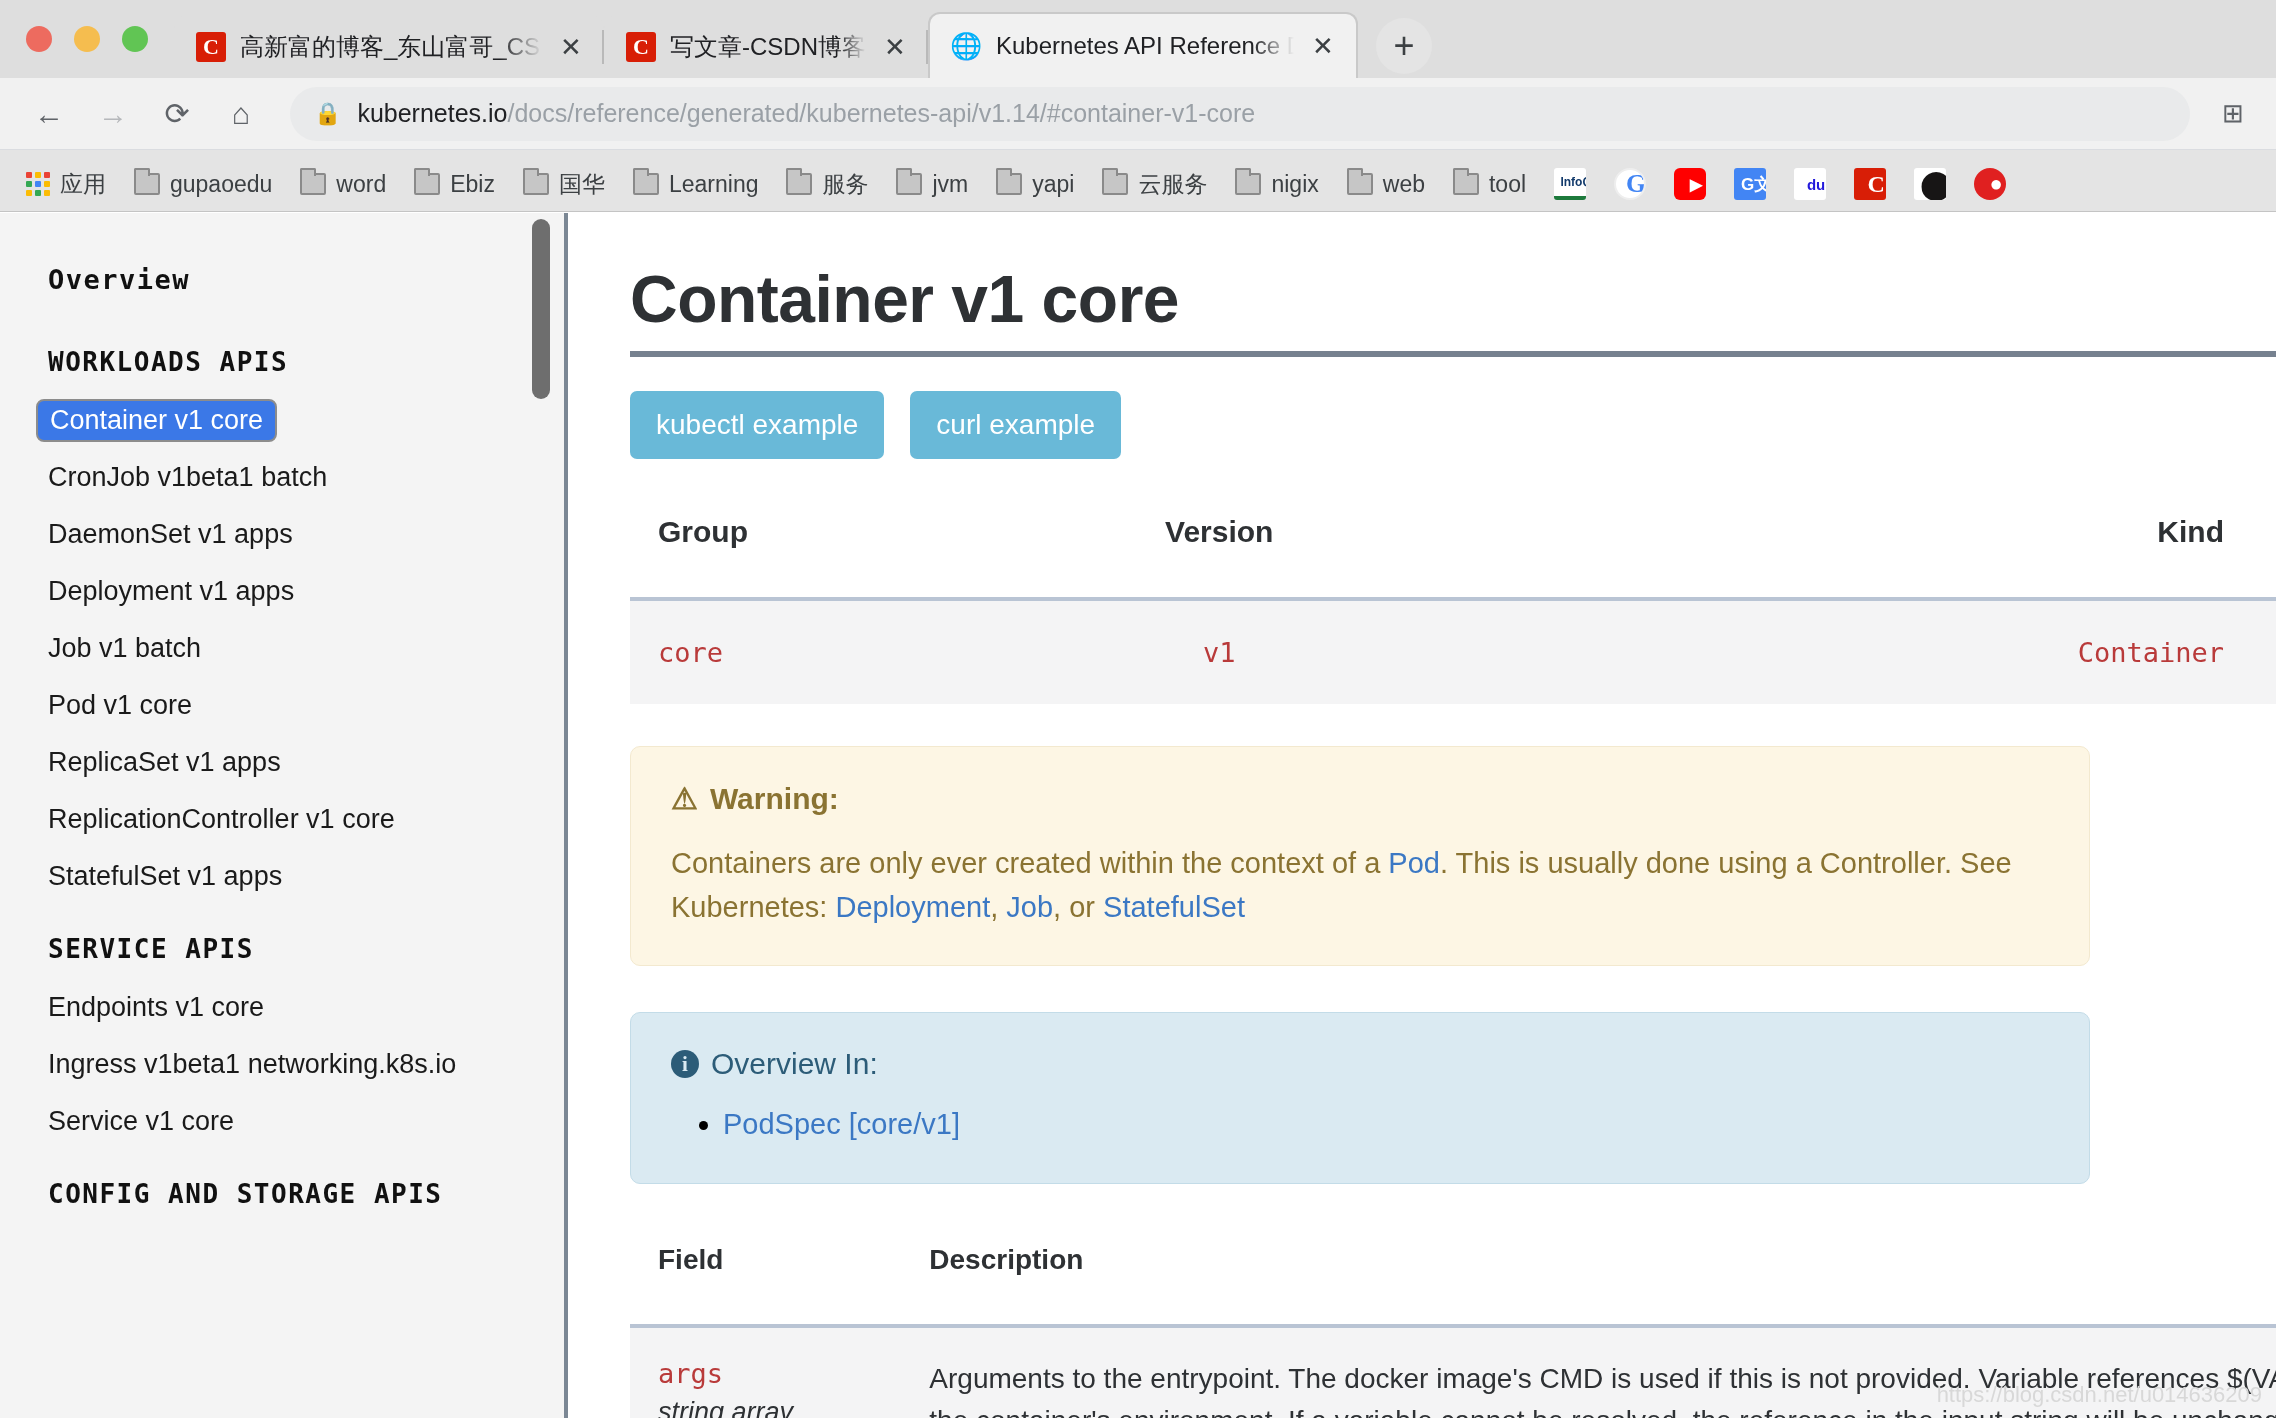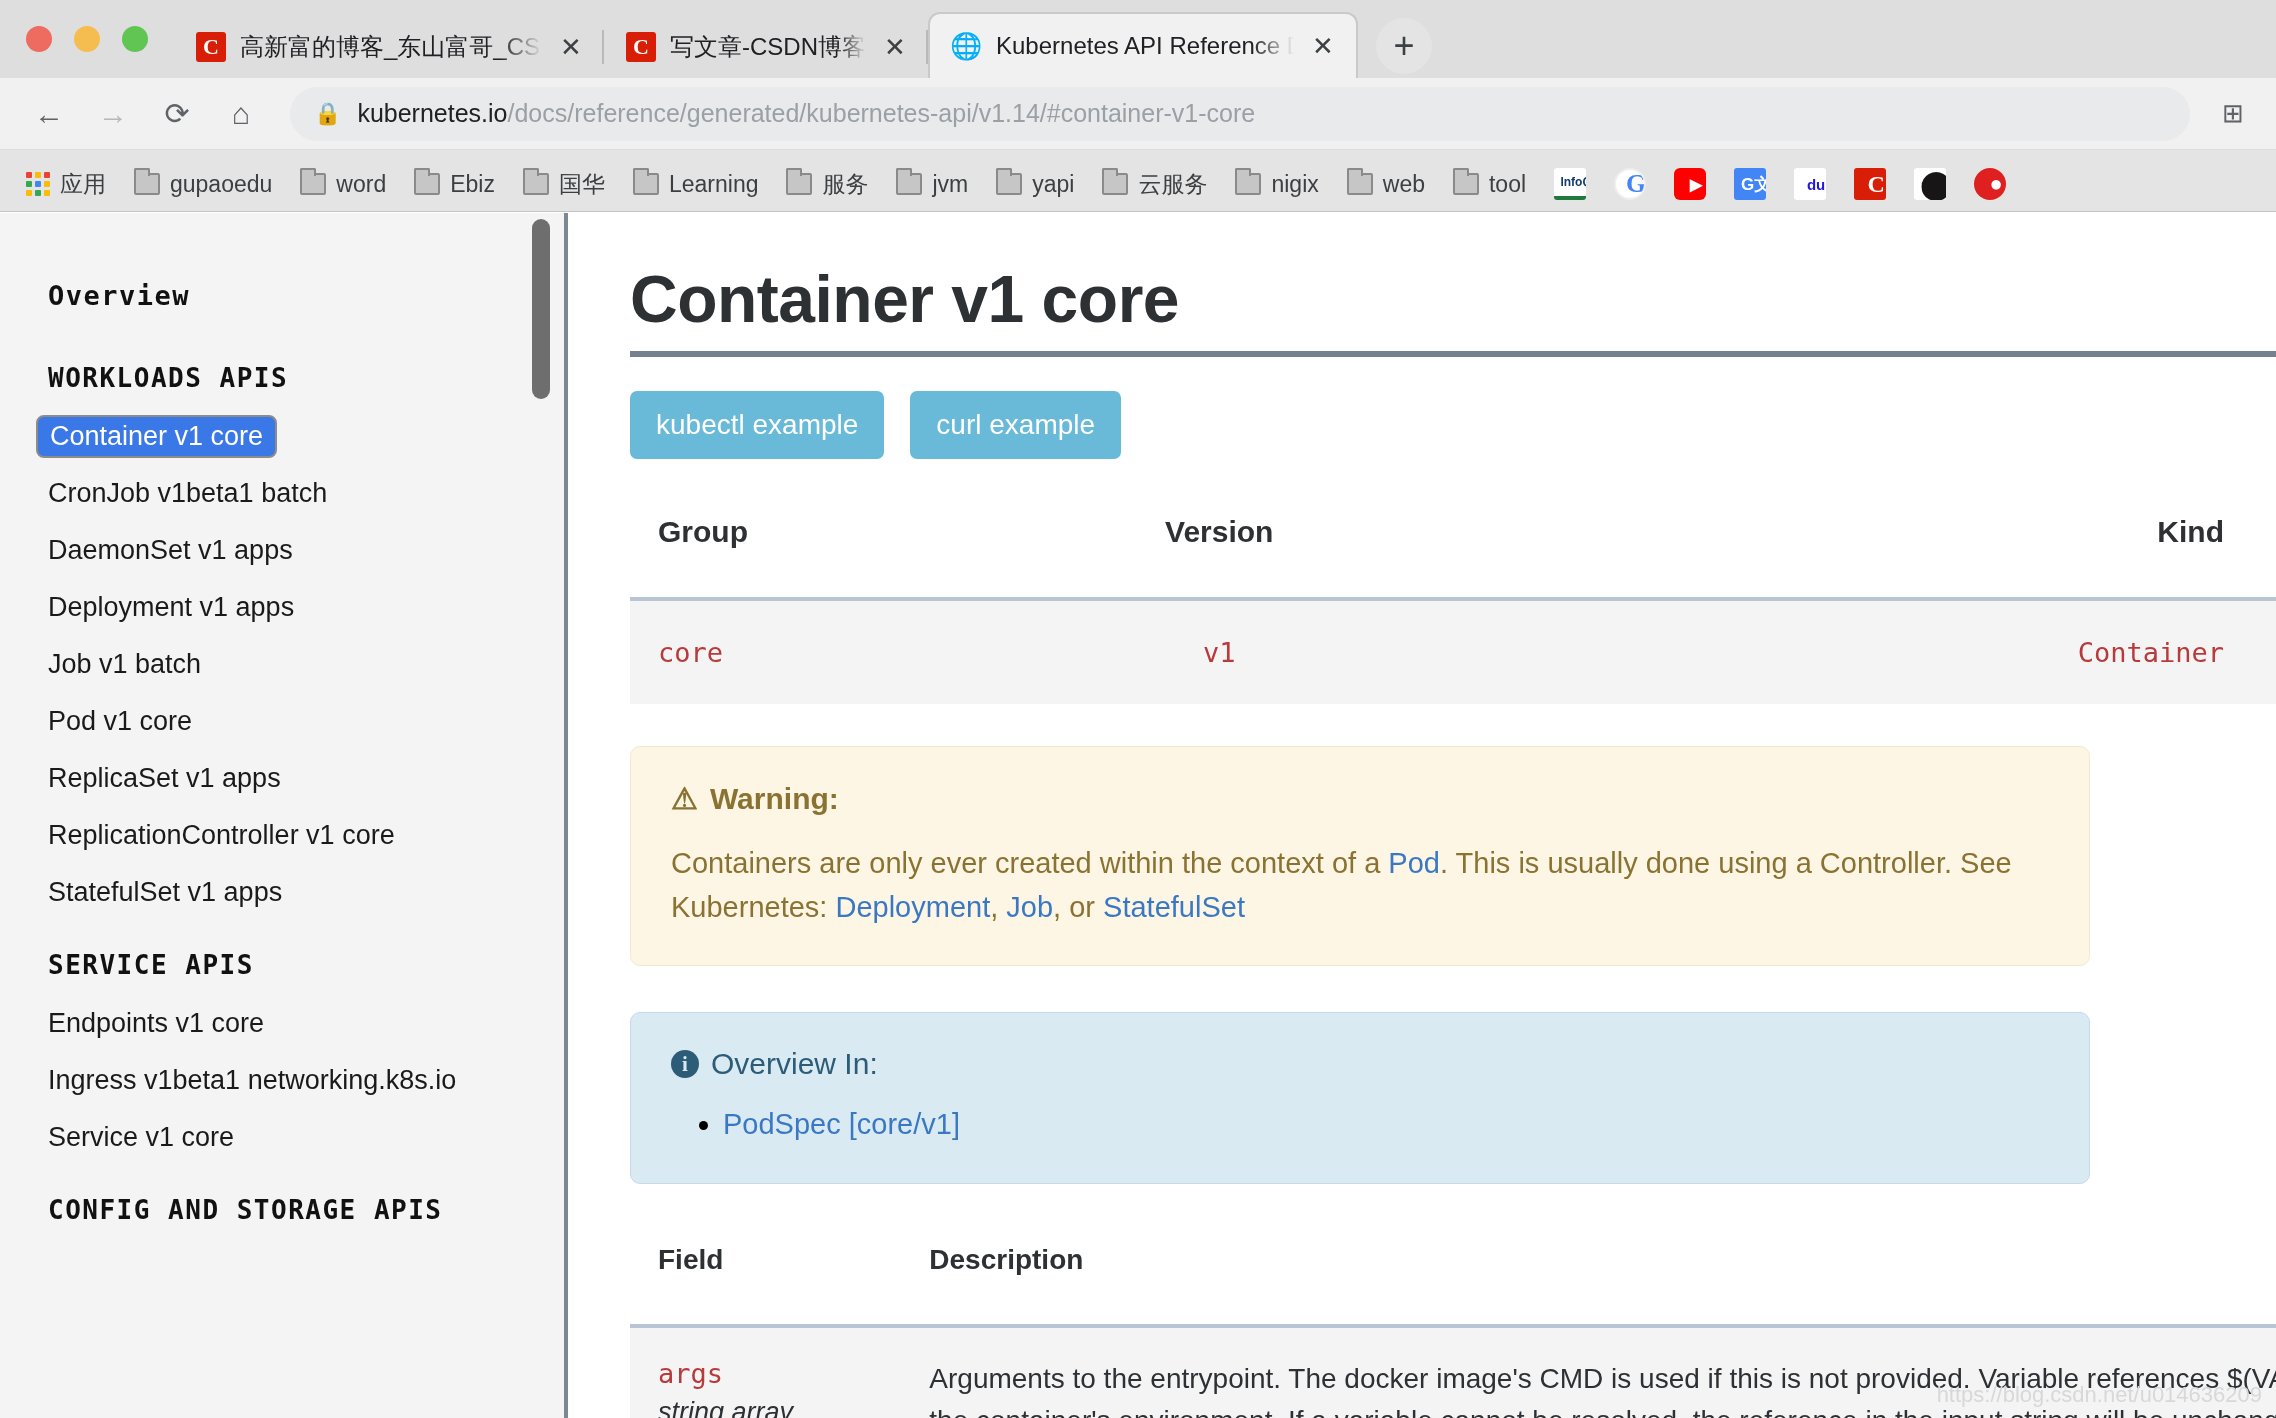--- a/index.html
+++ b/index.html
@@ -201,21 +201,21 @@
     position: absolute; top: 6px; left: 0;
     width: 18px; height: 180px;
     background: #6e6e6e;
     border-radius: 9px;
   }
   .sb-divider {
     position: absolute; top: 0; right: 0;
     width: 4px; height: 100%;
     background: #7b8794;
   }
-  .sb-inner { padding-top: 67px; }
+  .sb-inner { padding-top: 51px; }
   .sb-heading {
     font-family: "DejaVu Sans Mono", monospace;
     font-weight: bold;
     font-size: 26px;
     letter-spacing: 1.5px;
     color: #111;
     margin: 0 0 0 0;
   }
   .sb-heading.overview { font-size: 27px; margin-bottom: 52px; }
   .sb-group { margin-bottom: 36px; }

